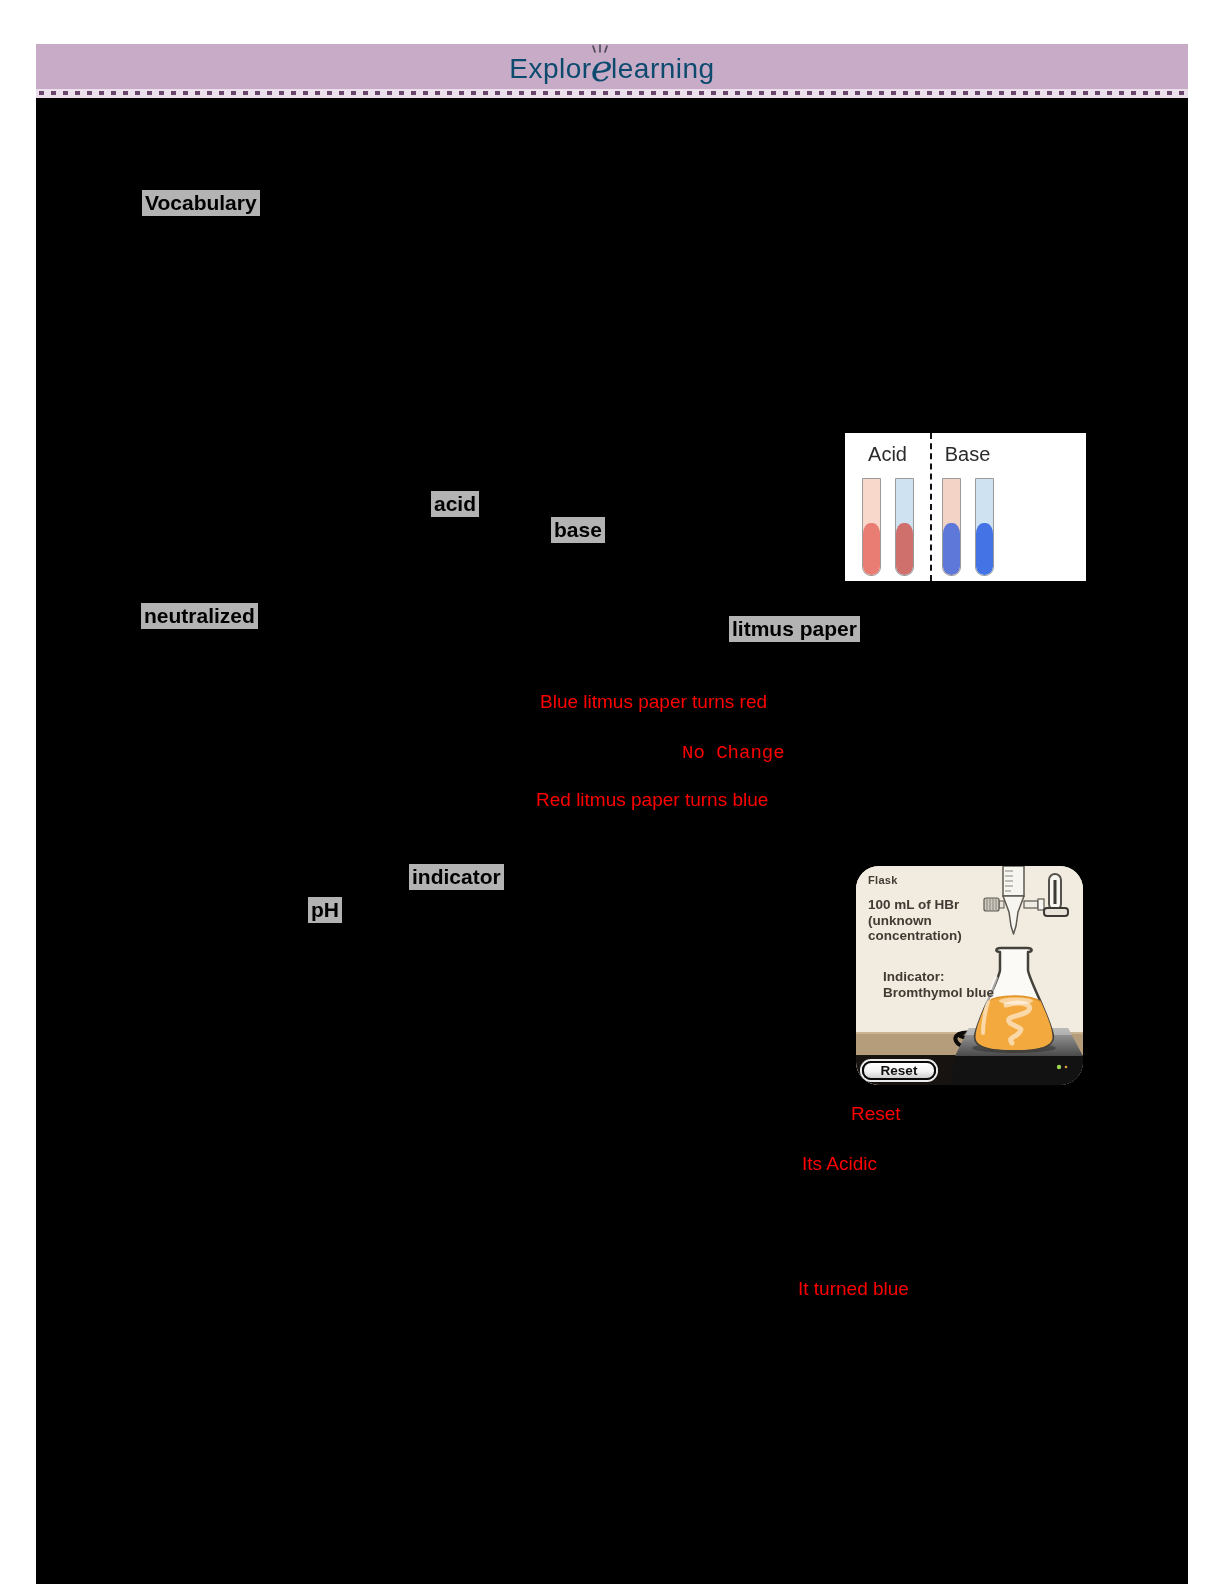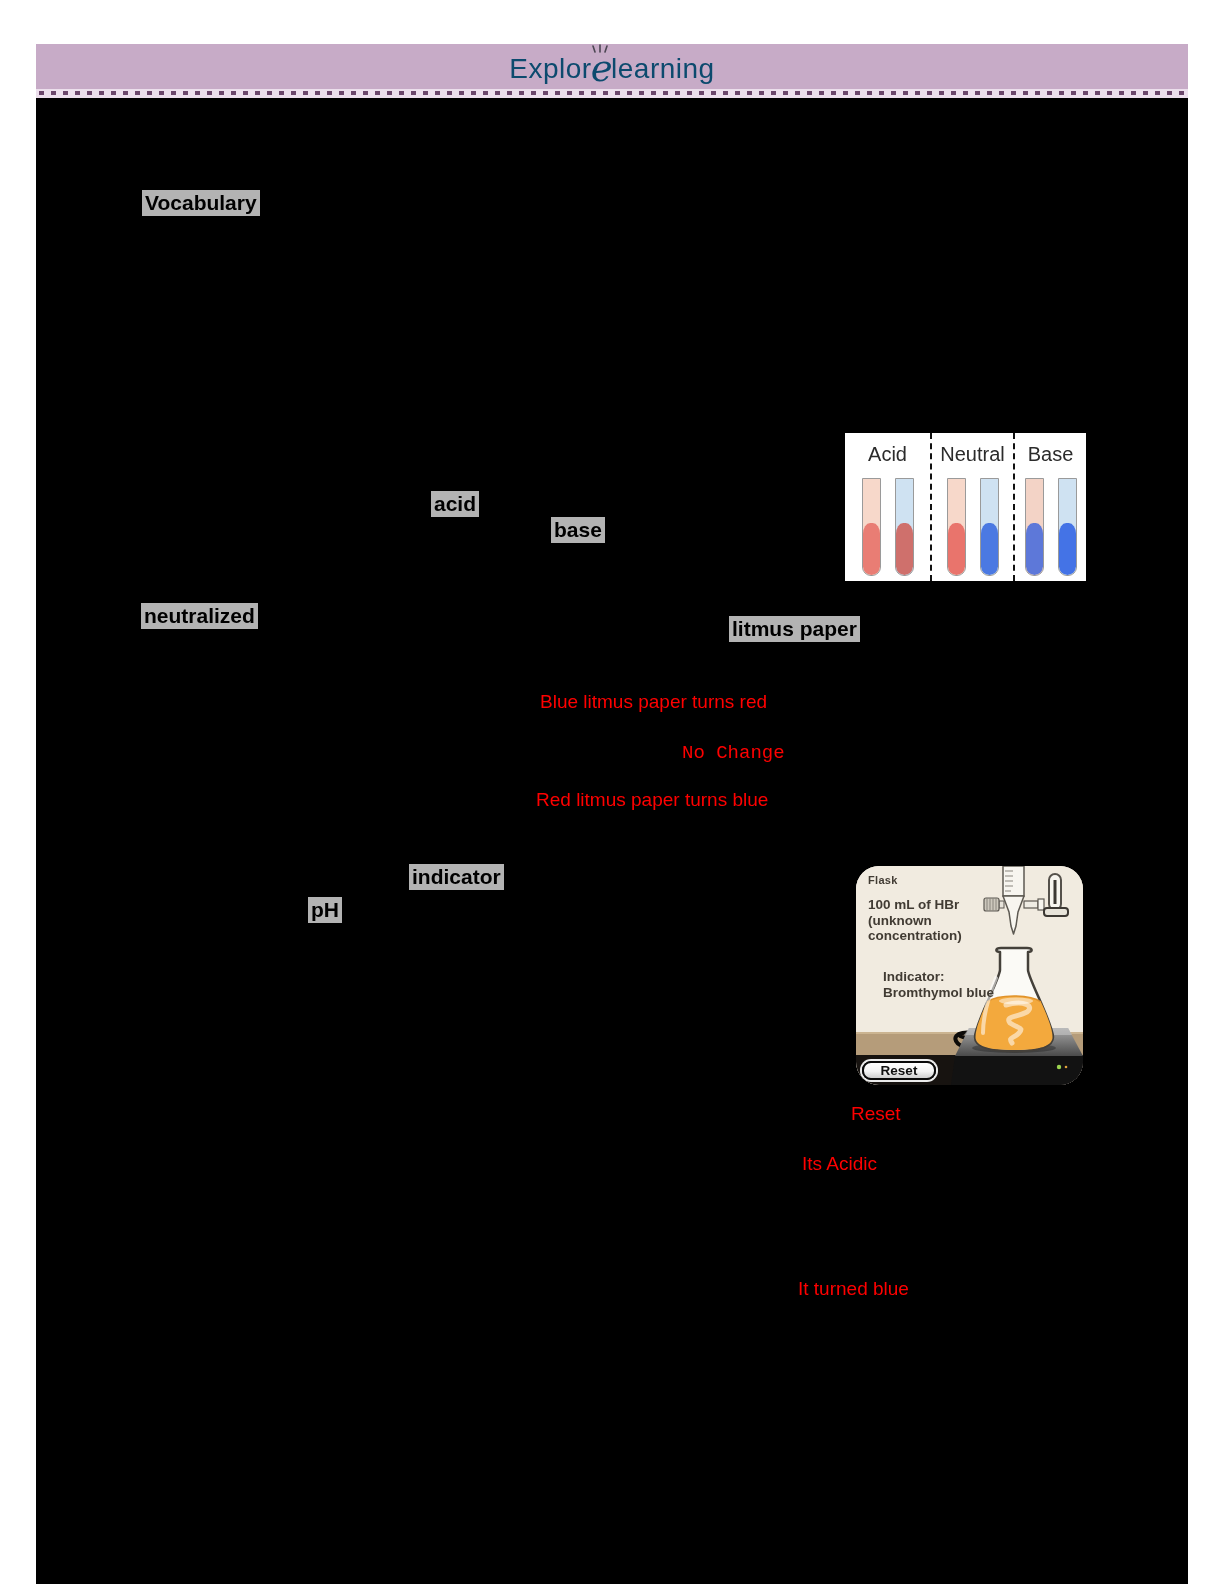--- a/index.html
+++ b/index.html
@@ -126,31 +126,20 @@
         <div class="lit-label">Acid</div>
         <div class="tubes">
           <div class="tube a1">
               <div class="liq"></div>
             </div>
           <div class="tube a2">
               <div class="liq"></div>
             </div>
         </div>
       </div>
-      <div class="lit-col c2">
-        <div class="lit-label">Neutral</div>
-        <div class="tubes">
-          <div class="tube n1">
-              <div class="liq"></div>
-            </div>
-          <div class="tube n2">
-              <div class="liq"></div>
-            </div>
-        </div>
-      </div>
       <div class="lit-col c3">
         <div class="lit-label">Base</div>
         <div class="tubes">
           <div class="tube b1">
               <div class="liq"></div>
             </div>
           <div class="tube b2">
               <div class="liq"></div>
             </div>
         </div>

